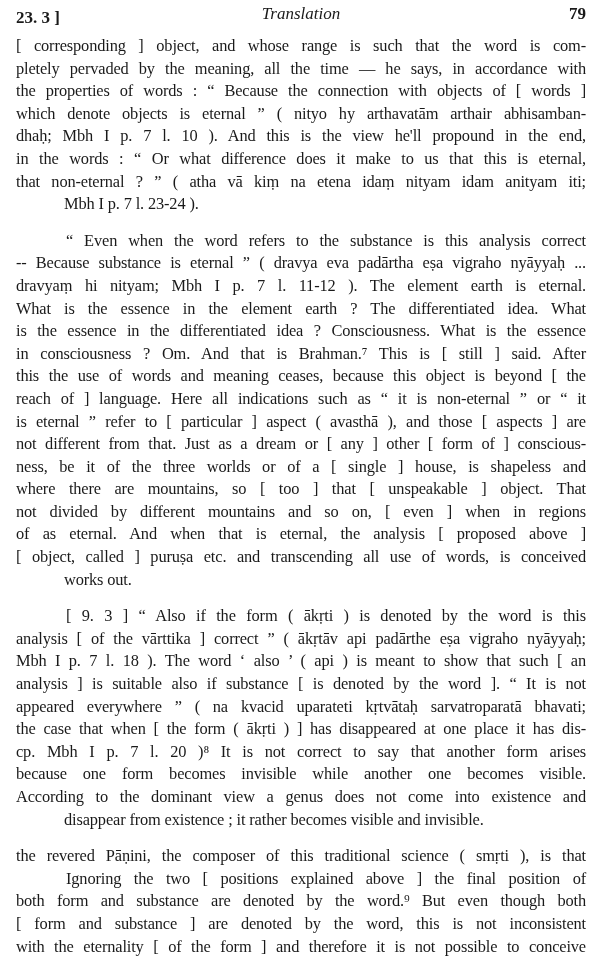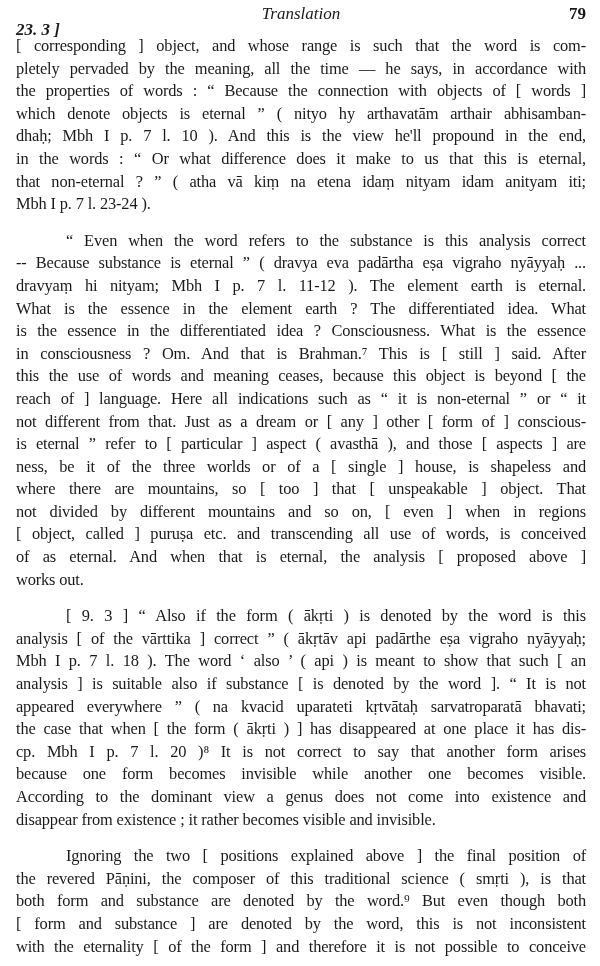--- a/index.html
+++ b/index.html
@@ -1,31 +1,31 @@
 <!DOCTYPE html>
 <html><head>
   <meta charset="utf-8">
   <style>
     html, body { margin: 0; padding: 0; background: #ffffff; }
     body {
       width: 600px; height: 966px; overflow: hidden; position: relative;
       font-family: "Liberation Serif", serif; color: #1a1a1a;
     }
     .header { position: absolute; top: 4px; left: 16px; right: 14px; height: 26px; }
-    .hdr-left { position: absolute; left: 0; top: 16px; font-weight: bold; font-size: 17px; font-style: italic; }
+    .hdr-left { position: absolute; left: 0; top: 4px; font-weight: bold; font-size: 17px; }
     .hdr-center { position: absolute; left: 0; right: 0; text-align: center; top: 0; font-style: italic; font-size: 17px; }
     .hdr-right { position: absolute; right: 0; top: 0; font-weight: bold; font-size: 17px; }
     .body { position: absolute; top: 35px; left: 16px; width: 570px; }
     .para { margin: 0; }
     .line {
       display: block; height: 22.6px; line-height: 22.6px; font-size: 16.4px;
       white-space: nowrap; text-align: justify; text-align-last: justify;
       letter-spacing: -0.15px; overflow: visible;
     }
-    .line.last { text-align-last: left; }
+    .line.last { text-align-last: left; margin-left: 48px; }
     .line.indent { padding-left: 50px; }
     .gap { height: 14px; }
   </style>
 </head>
 <body>
 
 <div class="header">
   <span class="hdr-left">23. 3 ]</span>
   <span class="hdr-center">Translation</span>
   <span class="hdr-right">79</span>
@@ -45,43 +45,43 @@
   <div class="gap"></div>
   <div class="para">
     <span class="line indent">“ Even when the word refers to the substance is this analysis correct</span>
     <span class="line">-- Because substance is eternal ” ( dravya eva padārtha eṣa vigraho nyāyyaḥ ...</span>
     <span class="line">dravyaṃ hi nityam; Mbh I p. 7 l. 11-12 ). The element earth is eternal.</span>
     <span class="line">What is the essence in the element earth ? The differentiated idea. What</span>
     <span class="line">is the essence in the differentiated idea ? Consciousness. What is the essence</span>
     <span class="line">in consciousness ? Om. And that is Brahman.⁷ This is [ still ] said. After</span>
     <span class="line">this the use of words and meaning ceases, because this object is beyond [ the</span>
     <span class="line">reach of ] language. Here all indications such as “ it is non-eternal ” or “ it</span>
+    <span class="line">is eternal ” refer to [ particular ] aspect ( avasthā ), and those [ aspects ] are</span>
     <span class="line">not different from that. Just as a dream or [ any ] other [ form of ] conscious-</span>
-    <span class="line">is eternal ” refer to [ particular ] aspect ( avasthā ), and those [ aspects ] are</span>
     <span class="line">ness, be it of the three worlds or of a [ single ] house, is shapeless and</span>
     <span class="line">where there are mountains, so [ too ] that [ unspeakable ] object. That</span>
     <span class="line">not divided by different mountains and so on, [ even ] when in regions</span>
+    <span class="line">of as eternal. And when that is eternal, the analysis [ proposed above ]</span>
     <span class="line">[ object, called ] puruṣa etc. and transcending all use of words, is conceived</span>
-    <span class="line">of as eternal. And when that is eternal, the analysis [ proposed above ]</span>
     <span class="line last">works out.</span>
   </div>
   <div class="gap"></div>
   <div class="para">
     <span class="line indent">[ 9. 3 ] “ Also if the form ( ākṛti ) is denoted by the word is this</span>
     <span class="line">analysis [ of the vārttika ] correct ” ( ākṛtāv api padārthe eṣa vigraho nyāyyaḥ;</span>
     <span class="line">Mbh I p. 7 l. 18 ). The word ‘ also ’ ( api ) is meant to show that such [ an</span>
     <span class="line">analysis ] is suitable also if substance [ is denoted by the word ]. “ It is not</span>
     <span class="line">appeared everywhere ” ( na kvacid uparateti kṛtvātaḥ sarvatroparatā bhavati;</span>
     <span class="line">the case that when [ the form ( ākṛti ) ] has disappeared at one place it has dis-</span>
     <span class="line">cp. Mbh I p. 7 l. 20 )⁸ It is not correct to say that another form arises</span>
     <span class="line">because one form becomes invisible while another one becomes visible.</span>
     <span class="line">According to the dominant view a genus does not come into existence and</span>
     <span class="line last">disappear from existence ; it rather becomes visible and invisible.</span>
   </div>
   <div class="gap"></div>
   <div class="para">
+    <span class="line">the revered Pāṇini, the composer of this traditional science ( smṛti ), is that</span>
     <span class="line indent">Ignoring the two [ positions explained above ] the final position of</span>
-    <span class="line">the revered Pāṇini, the composer of this traditional science ( smṛti ), is that</span>
     <span class="line">both form and substance are denoted by the word.⁹ But even though both</span>
     <span class="line">[ form and substance ] are denoted by the word, this is not inconsistent</span>
     <span class="line">with the eternality [ of the form ] and therefore it is not possible to conceive</span>
   </div>
 </div>
 
 </body></html>

